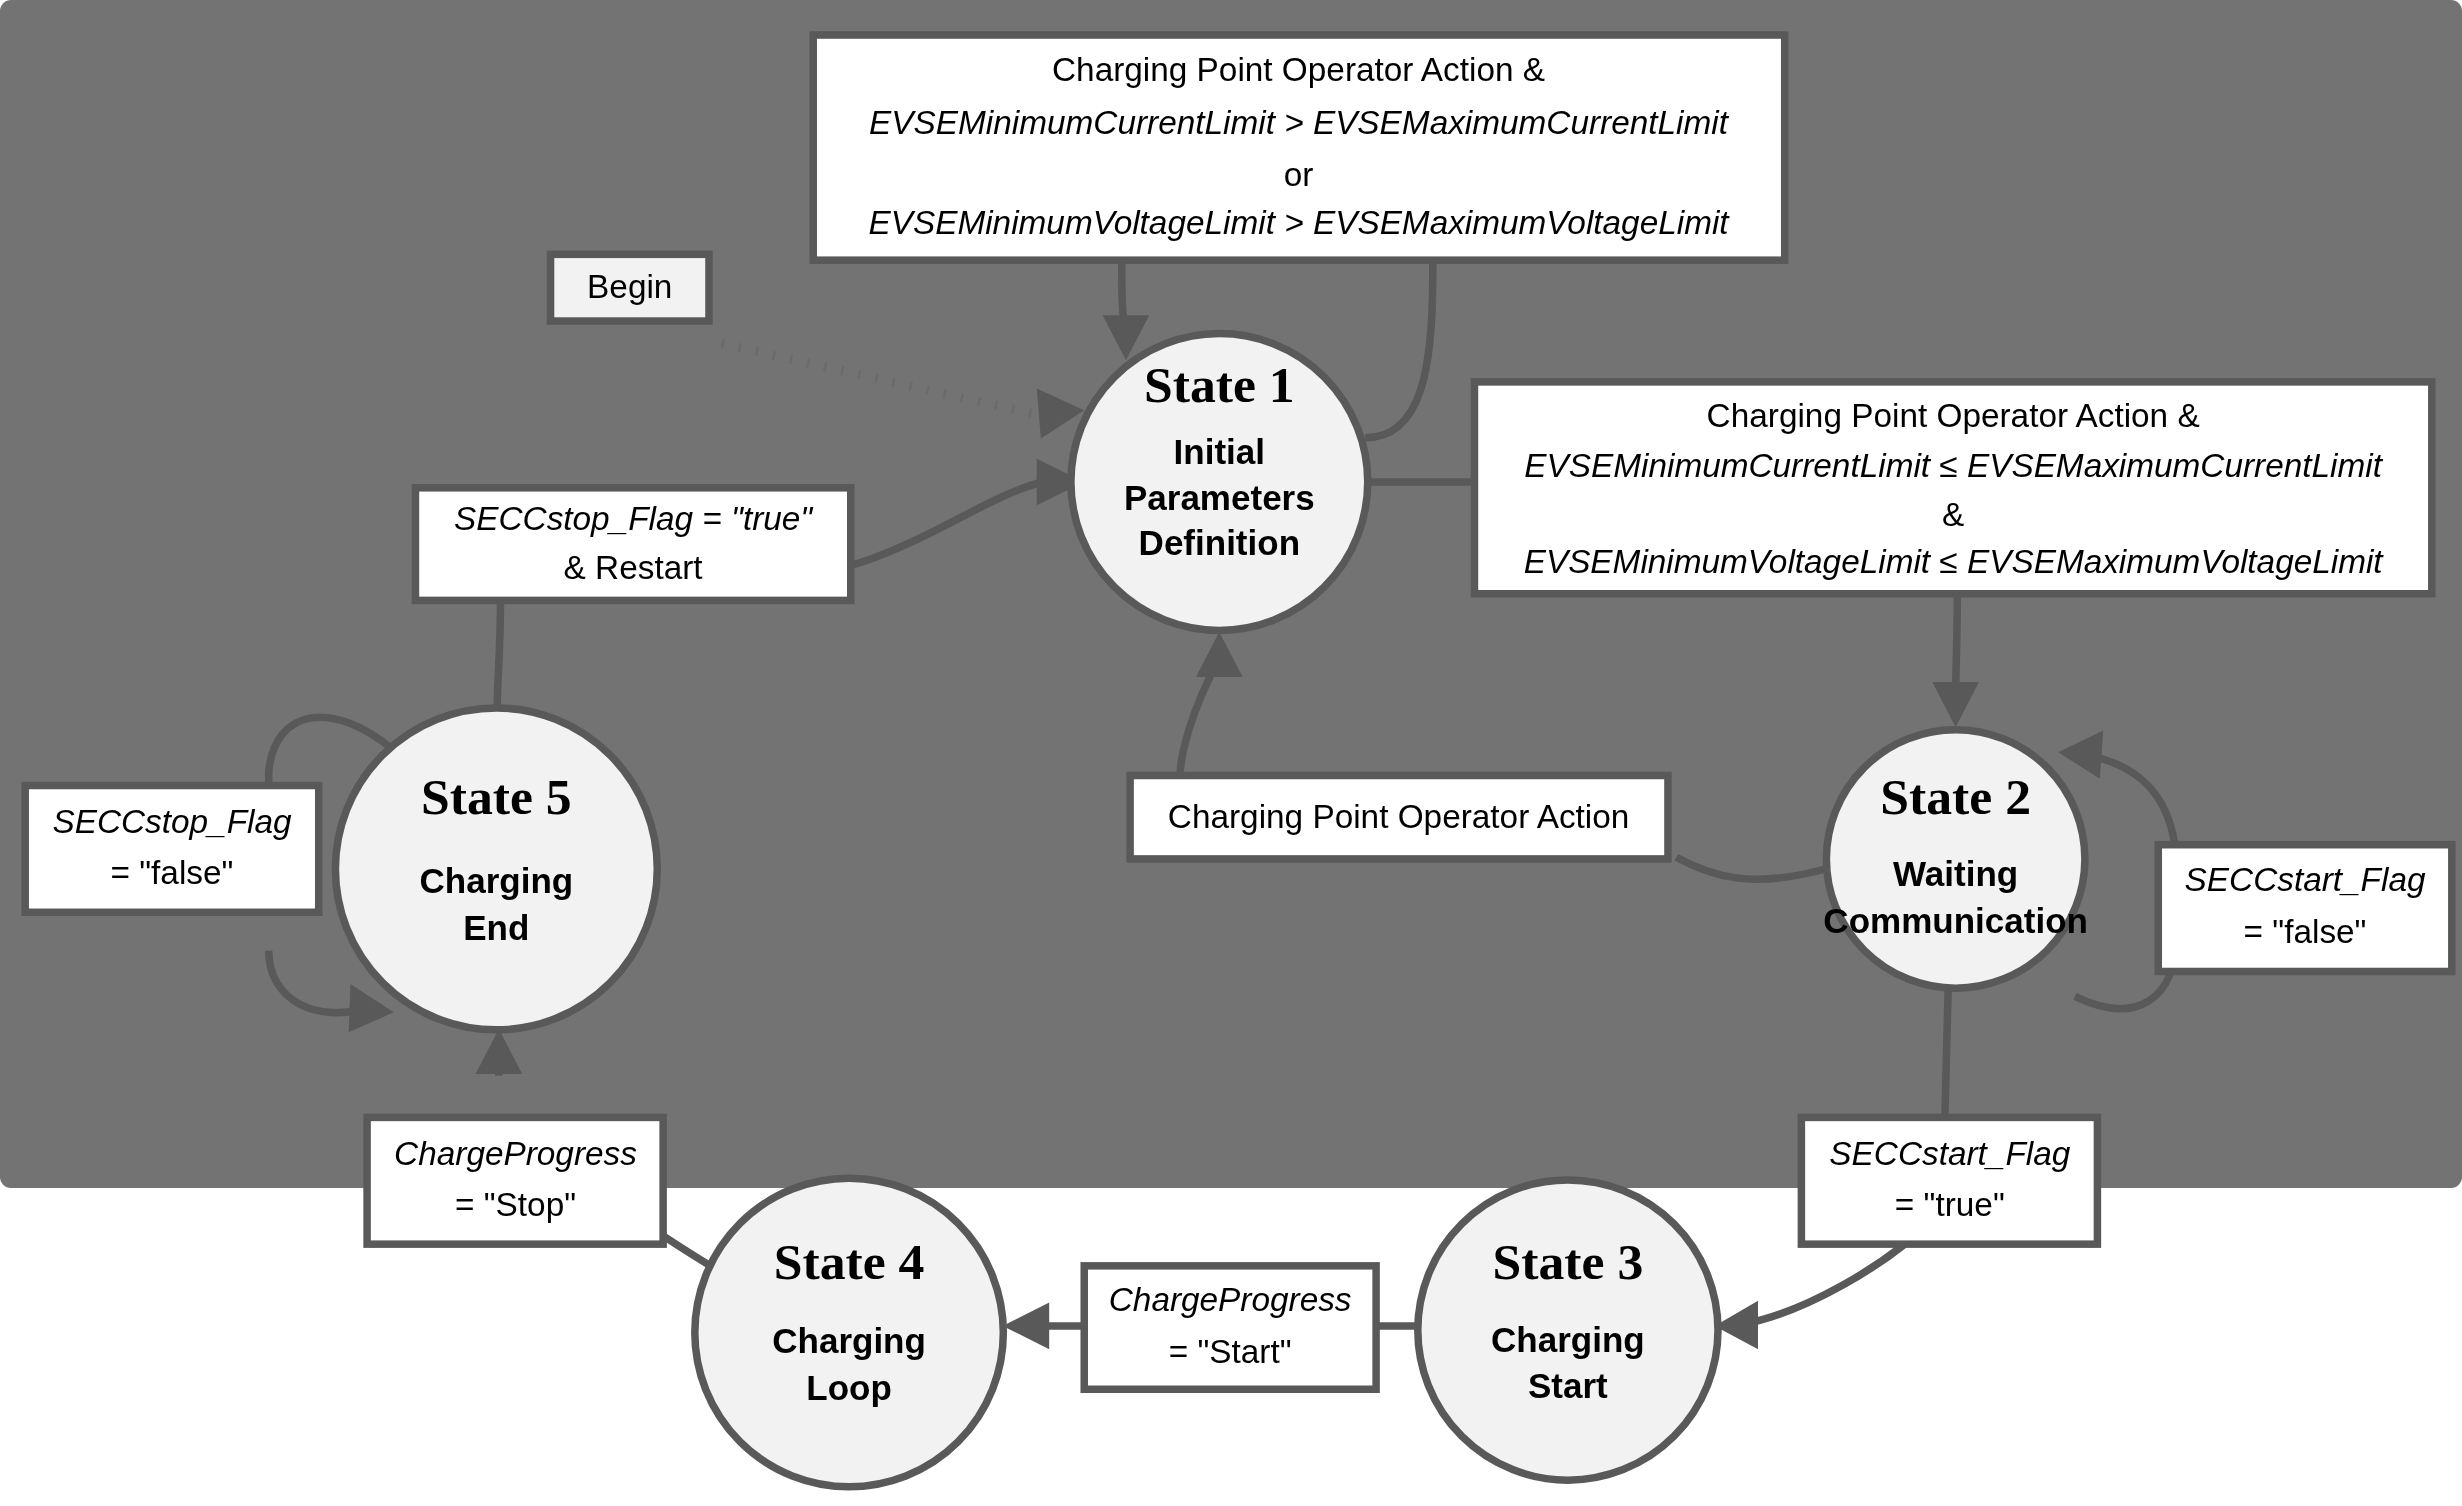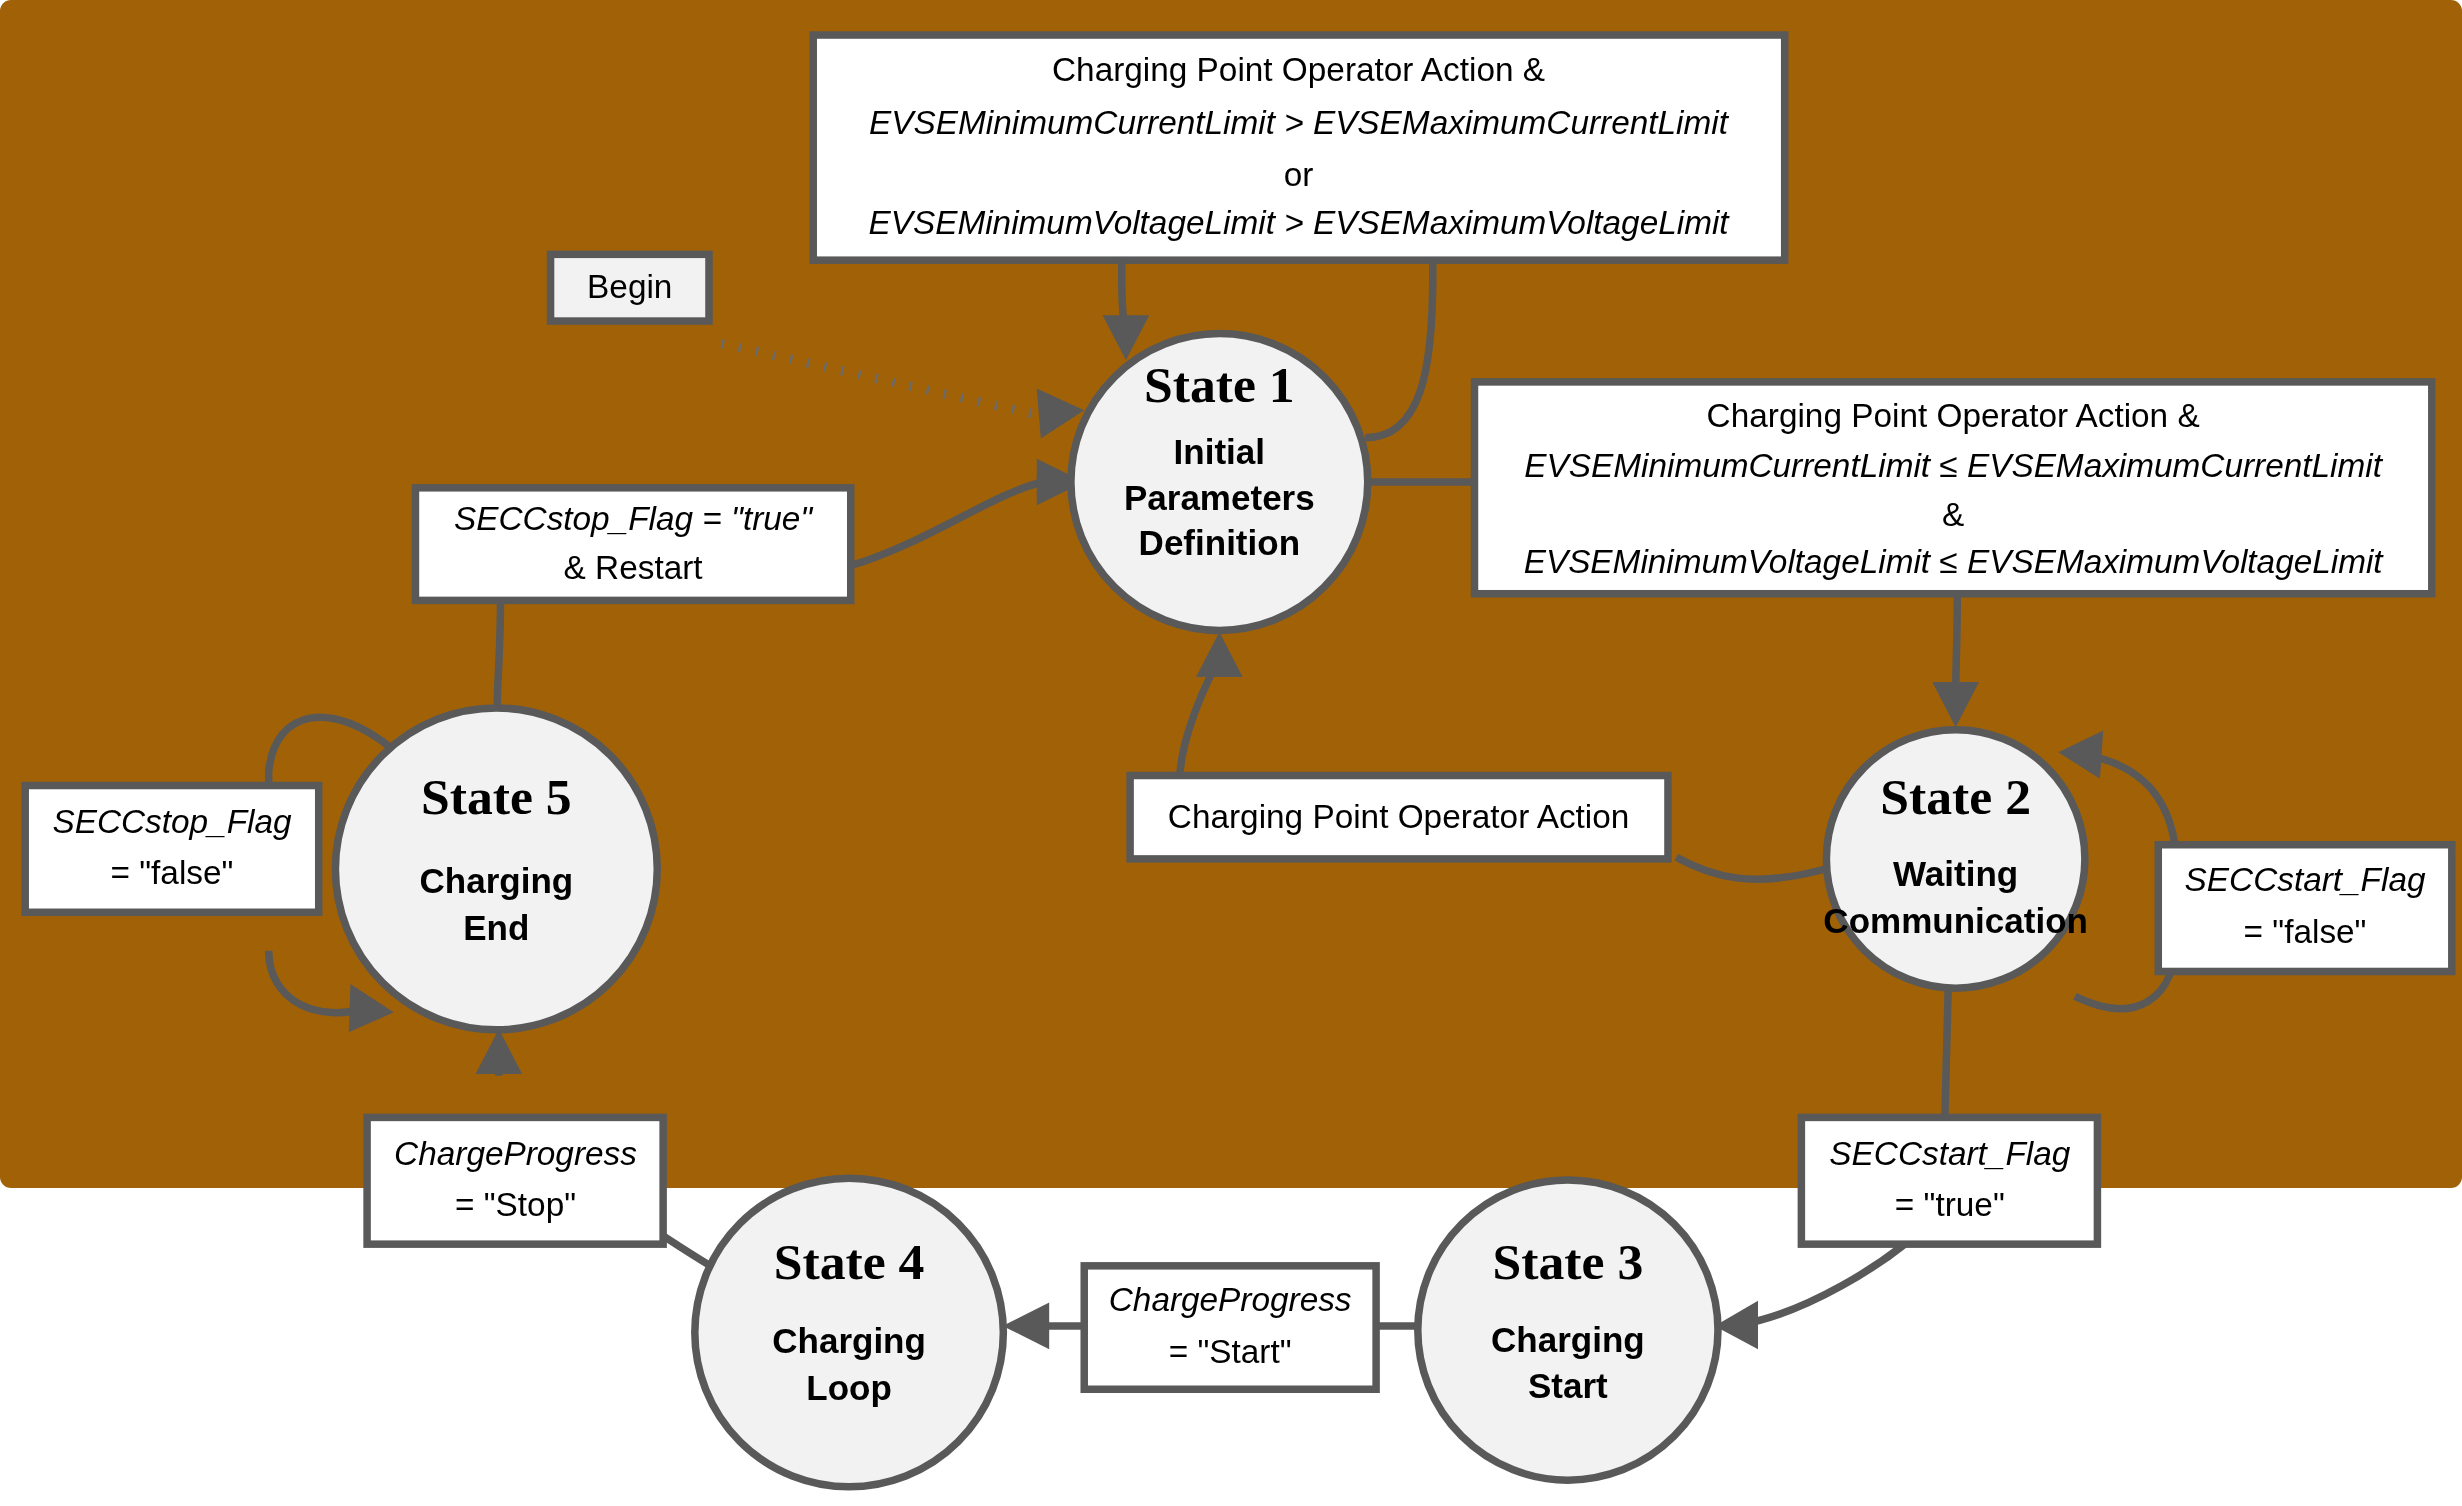--- a/index.html
+++ b/index.html
@@ -11,21 +11,21 @@
   body {
     width: 2462px;
     height: 1506px;
     overflow: hidden;
     font-family: "Liberation Sans", sans-serif;
   }
   #diagram-root {
     position: relative;
     width: 2462px;
     height: 1188px;
-    background: #a16207;
+    background: #737373;
     border-radius: 11px;
   }
   svg.diagram {
     display: block;
     width: 2462px;
     height: 1506px;
   }
   
   .state-circle {
     fill: #f2f2f2;

